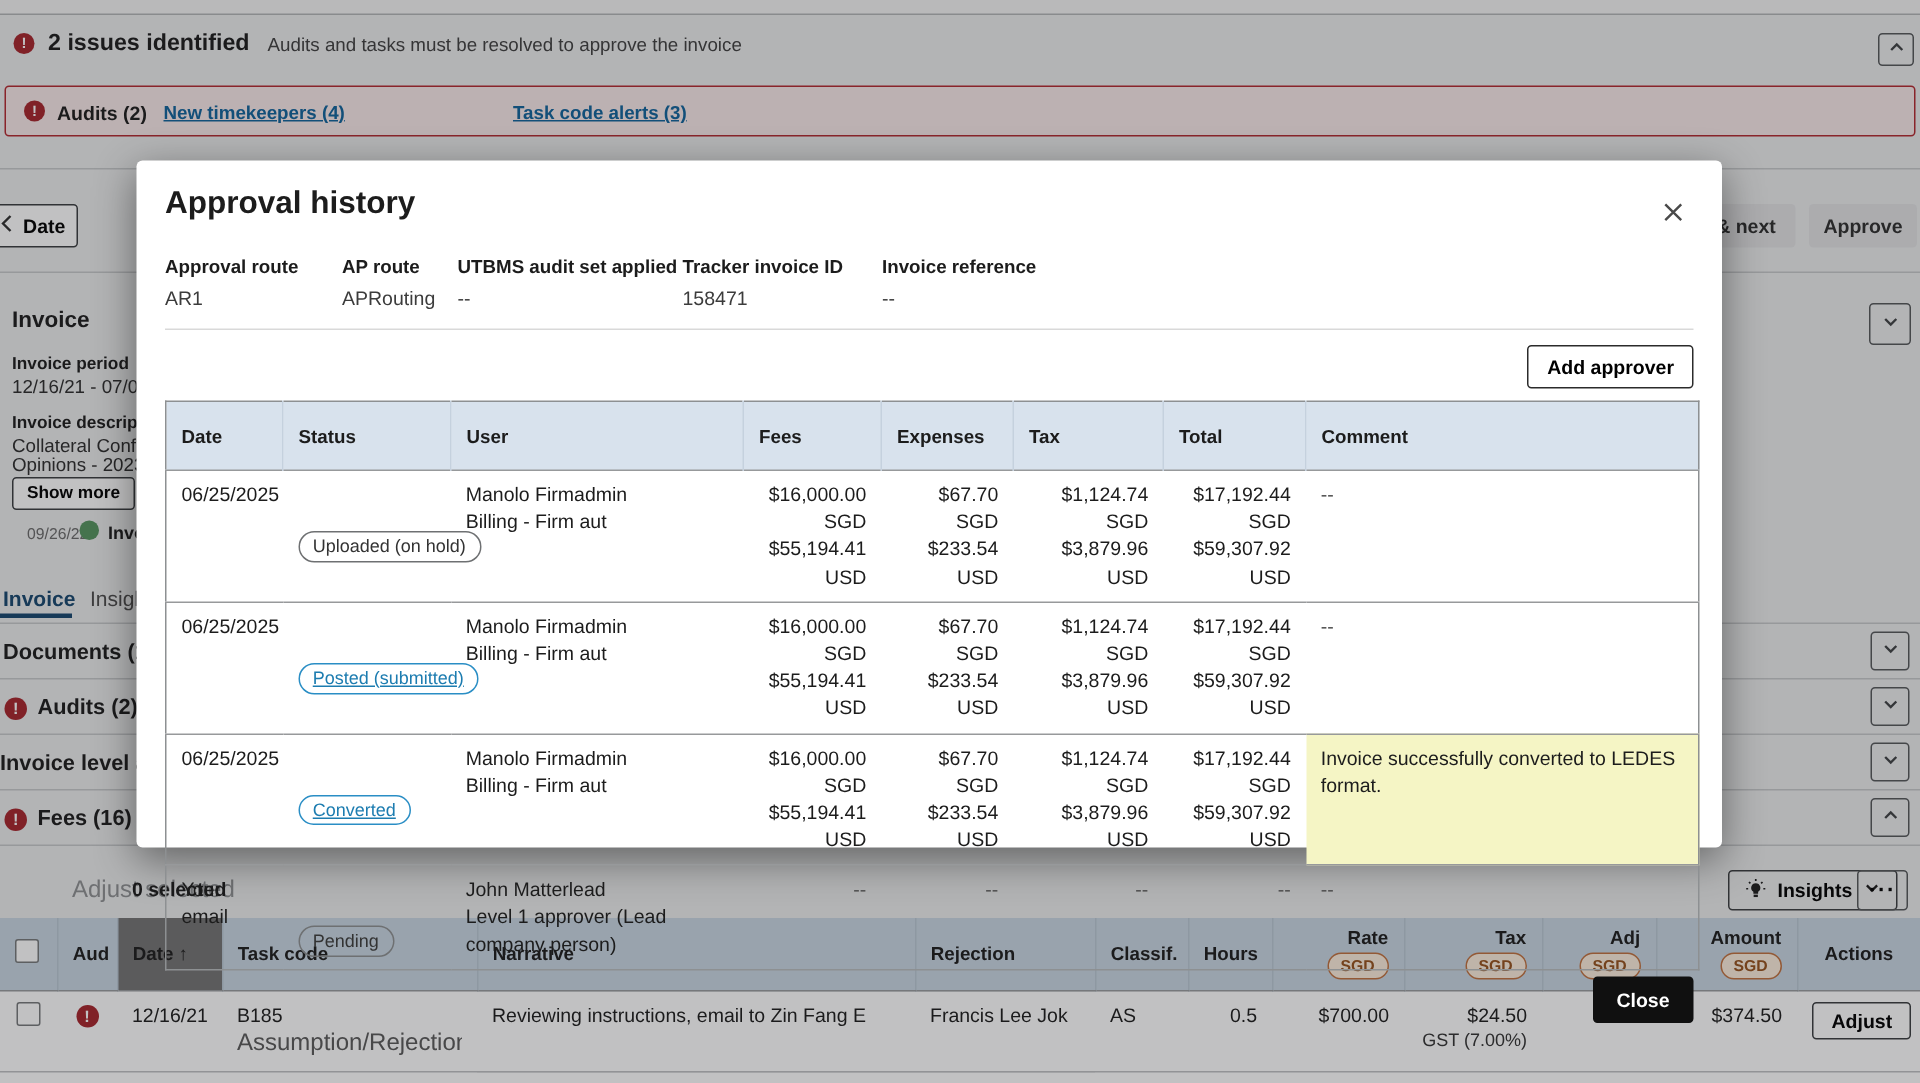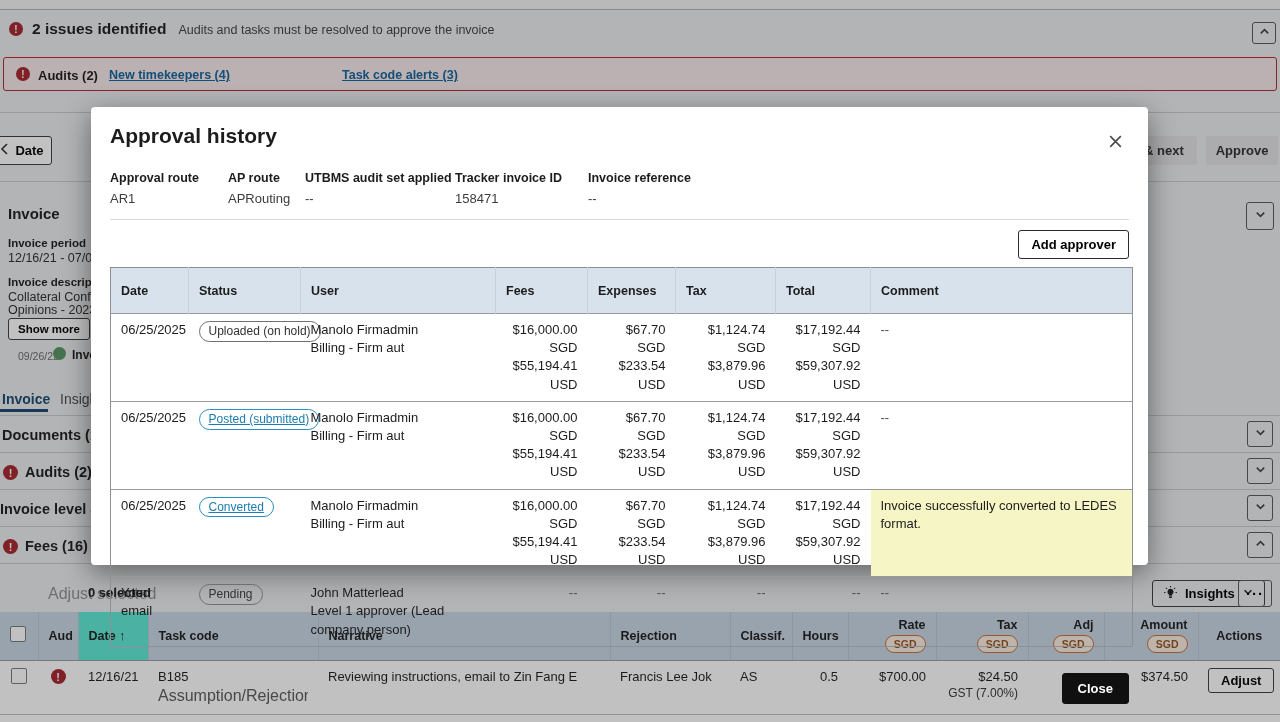--- a/index.html
+++ b/index.html
@@ -25,21 +25,21 @@
 .val{font-size:12.5px;color:#2c2c2c;}
 .sec-title{font-weight:bold;font-size:14.5px;position:absolute;}
 .tab{position:absolute;font-size:14px;color:#4c4c4c;cursor:pointer;}
 .tab.active{color:#17476e;font-weight:bold;}
 .tab-underline{position:absolute;height:3px;background:#17476e;}
 .dot{position:absolute;width:13px;height:13px;border-radius:50%;background:#55945f;}
 .cb{width:16px;height:16px;background:#fff;border:1px solid #76797b;border-radius:2px;cursor:pointer;display:inline-block;}
 .ftable{position:absolute;top:612px;left:0;width:1280px;border-collapse:collapse;table-layout:fixed;}
 .ftable th{background:#c9d6e2;height:48px;font-size:12.5px;font-weight:bold;padding:0 10px;border-right:1px solid #b9c7d4;border-bottom:1px solid #989b9e;vertical-align:middle;text-align:left;}
 .ftable th:last-child{border-right:none;}
-.ftable th.sorted{background:#5eead4;}
+.ftable th.sorted{background:#737373;}
 .ftable td{background:#fff;border-bottom:1px solid #bfc1c3;padding:7px 10px;vertical-align:top;line-height:1.35;}
 .r{text-align:right;}
 .c{text-align:center;}
 .hstack{display:flex;flex-direction:column;align-items:flex-end;gap:3px;}
 .cur{display:inline-block;border:1px solid #c0713f;color:#96511d;background:#fceedd;border-radius:9px;padding:0 8px;font-size:10.5px;font-weight:bold;line-height:16px;}
 .sub{font-size:16px;color:#5a5a5a;white-space:nowrap;overflow:hidden;}
 .nw{white-space:nowrap;overflow:hidden;}
 .dim{color:#4f4f4f;}
 .overlay{position:absolute;inset:0;background:rgba(25,26,28,0.27);z-index:5;}
 .modal{position:absolute;left:91px;top:107px;width:1057px;height:458px;background:#fff;border-radius:4px;box-shadow:0 8px 28px rgba(0,0,0,.45);z-index:10;padding:17px 19px;}
@@ -48,24 +48,24 @@
 .meta{display:flex;margin-top:23px;}
 .meta .lbl{font-size:12.5px;}
 .meta .val{margin-top:6px;font-size:13px;color:#3c3c3c;}
 .mdiv{margin-top:13px;height:1px;background:#d9d9d9;}
 .addrow{margin-top:10px;text-align:right;}
 .addrow .btn{padding:6px 12px;border-color:#2b2b2b;justify-content:flex-end;}
 .mtable{width:100%;margin-top:8px;border-collapse:collapse;border:1px solid #8d9092;font-size:13px;table-layout:fixed;}
 .mtable th{background:#d8e2ed;height:46px;padding:0 10px;font-size:12.5px;text-align:left;vertical-align:middle;border-right:1px solid #c5d1de;font-weight:bold;}
 .mtable th:last-child{border-right:none;}
 .mtable td{padding:7px 10px;border-top:1px solid #97999b;vertical-align:top;line-height:1.4;}
-.pill{display:inline-block;border:1.5px solid #6e7072;border-radius:11px;padding:1px 9px;font-size:12px;color:#333;white-space:nowrap;}
+.pill{display:inline-block;border:1.5px solid #6e7072;border-radius:11px;padding:1px 9px;font-size:12px;color:#333;white-space:nowrap;margin-top:33px;}
 .pill.blue{border-color:#2a8ec5;color:#1c7cb0;text-decoration:underline;}
 .hl{background:#f5f5c5;}
-.closerow{margin-top:26px;text-align:right;}
+.closerow{margin-top:4px;text-align:right;}
 .closerow .btn{padding:7px 15px;}
 .gray-txt{color:#8e9092;}
 .more-ic{font-weight:bold;font-size:15px;letter-spacing:1px;line-height:10px;}
 </style>
 </head>
 <body>
 
 <div>
 
   <div class="topstrip"></div>

